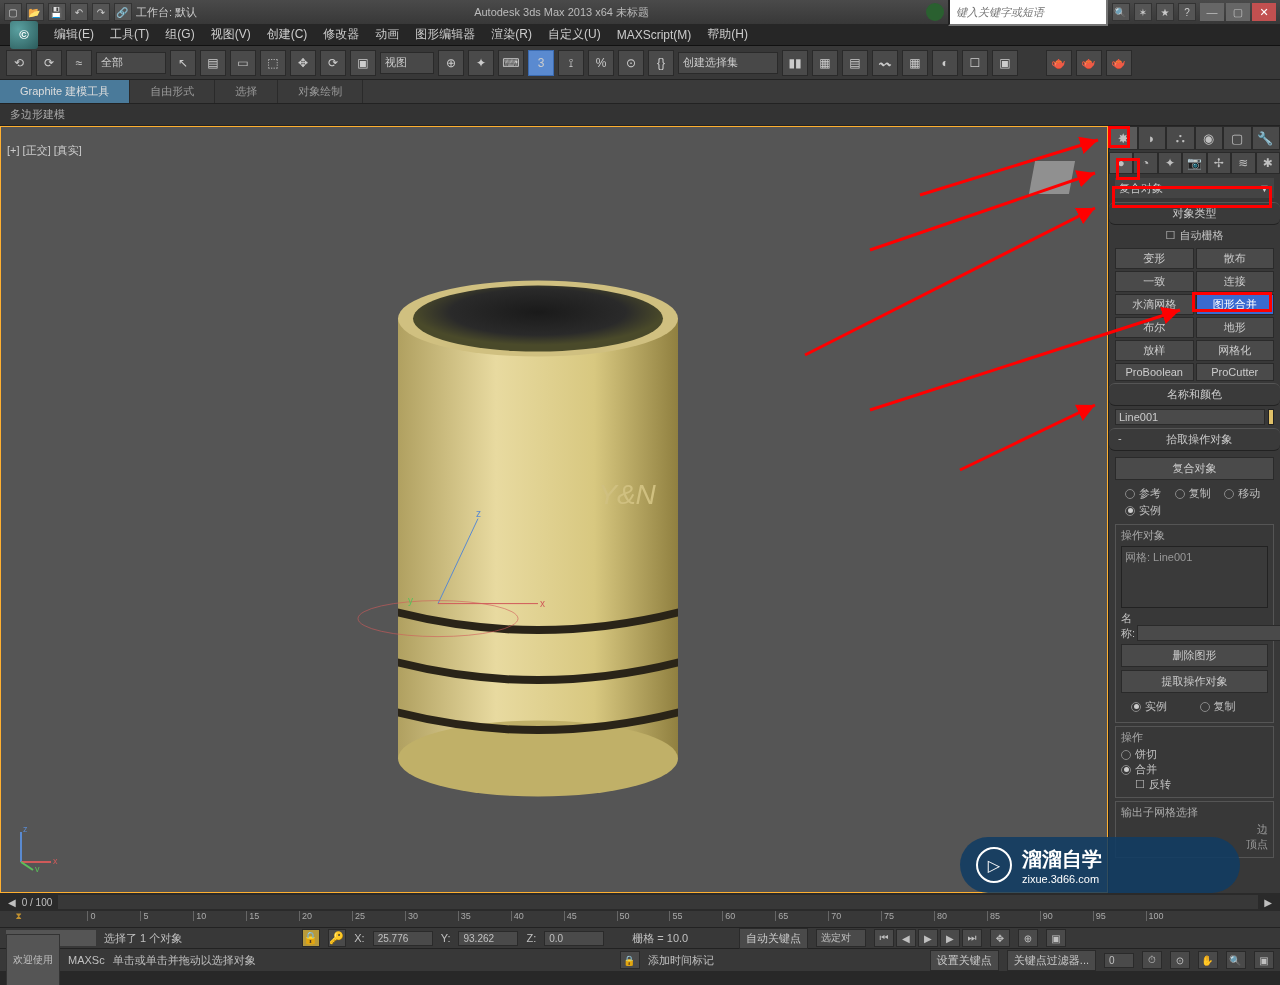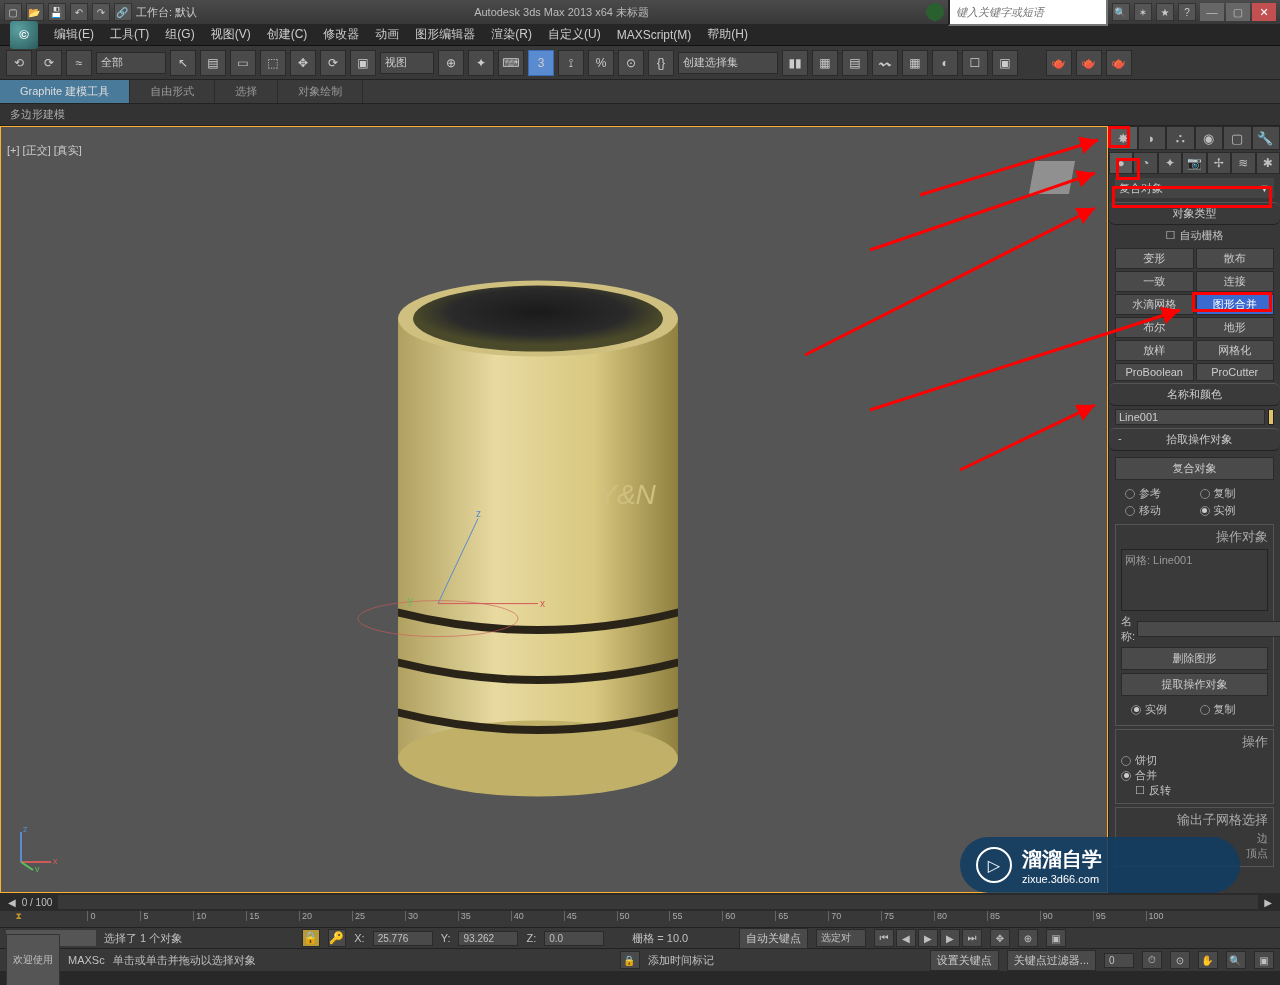--- a/index.html
+++ b/index.html
@@ -51,29 +51,29 @@
 .rollup-title { background: #3a3a3a; text-align: center; padding: 3px; color: #ccc; border-top: 1px solid #555; border-bottom: 1px solid #222; font-size: 11px; border-radius: 6px; }
 .checkbox-row { display: flex; align-items: center; justify-content: center; gap: 4px; padding: 3px; }
 .btn-grid { display: grid; grid-template-columns: 1fr 1fr; gap: 2px; padding: 2px 6px; }
 .pbtn { background: #4a4a4a; border: 1px solid #2a2a2a; color: #ccc; text-align: center; padding: 2px 2px; font-size: 11px; }
 .pbtn.selected { background: #3a6ad0; color: #fff; }
 .name-row { display: flex; gap: 3px; padding: 3px 6px; }
 .name-input { flex: 1; background: #4a4a4a; border: 1px solid #2a2a2a; color: #ccc; padding: 1px 3px; font-size: 11px; }
 .color-swatch { width: 16px; height: 16px; background: #e0c068; border: 1px solid #222; }
 .rollup-body { padding: 3px 6px; }
 .full-btn { display: block; width: 100%; background: #4a4a4a; border: 1px solid #2a2a2a; color: #ccc; text-align: center; padding: 3px; margin: 3px 0; font-size: 11px; }
-.radio-grid { display: grid; grid-template-columns: 1fr 1fr; gap: 2px 10px; padding: 3px 10px; font-size: 11px; }
+.radio-grid { display: grid; grid-template-columns: 1fr 1fr 1fr; gap: 2px 10px; padding: 3px 10px; font-size: 11px; }
 .radio-item { display: flex; align-items: center; gap: 4px; }
 .radio { width: 10px; height: 10px; border-radius: 50%; border: 1px solid #888; display: inline-flex; align-items: center; justify-content: center; }
 .radio.on::after { content: ''; width: 5px; height: 5px; background: #ccc; border-radius: 50%; }
 .listbox { background: #3a3a3a; border: 1px solid #222; color: #999; height: 62px; padding: 3px; margin: 3px 0; font-size: 11px; }
-.field-row { display: flex; align-items: center; gap: 2px; margin: 3px 0; font-size: 11px; }
+.field-row { display: flex; align-items: flex-end; gap: 2px; margin: 3px 0; font-size: 11px; }
 .field-row input { flex: 1; background: #4a4a4a; border: 1px solid #2a2a2a; color: #ccc; font-size: 11px; padding: 1px 3px; }
 .group-box { border: 1px solid #555; padding: 3px 5px 5px; margin: 3px 0; font-size: 11px; }
-.group-title { font-size: 13px; color: #aaa; margin-bottom: 2px; text-align: right; }
+.group-title { font-size: 11px; color: #aaa; margin-bottom: 2px; }
 
 
 .red-box { position: absolute; border: 3px solid red; pointer-events: none; }
 
 
 .timeline { height: 18px; background: #2a2a2a; display: flex; align-items: center; padding: 0 8px; gap: 6px; font-size: 10px; }
 .timeline-track { flex: 1; height: 14px; background: #383838; position: relative; }
 .ruler { height: 16px; background: #383838; display: flex; align-items: flex-start; font-size: 9px; color: #aaa; position: relative; }
 .ruler-marks { display: flex; width: 100%; padding-left: 50px; padding-right: 44px; }
 .ruler-marks span { flex: 1; border-left: 1px solid #666; padding-left: 2px; }

